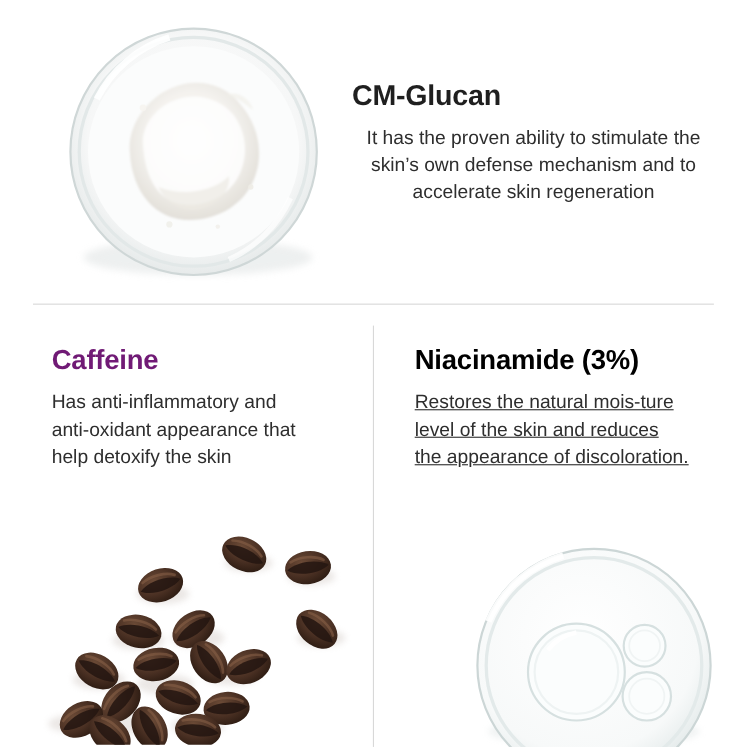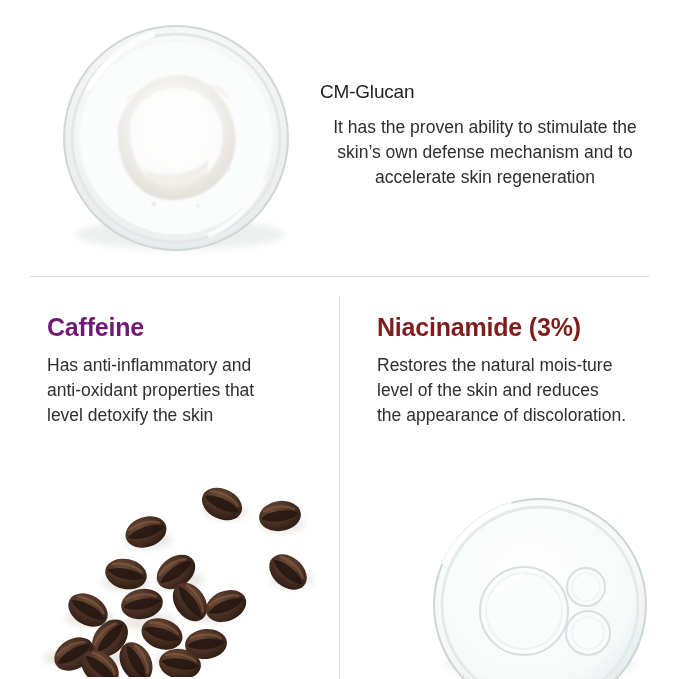--- a/index.html
+++ b/index.html
@@ -36,25 +36,25 @@
     width: 240px;
     height: 240px;
   }
   .top-text {
     position: absolute;
     left: 320px;
     top: 66px;
     width: 330px;
   }
   .heading-top {
-    font-size: 19px;
-    font-weight: normal;
+    font-size: 26px;
+    font-weight: bold;
     letter-spacing: -0.2px;
     color: #1f1f1f;
-    margin: 16px 0 12px 0;
+    margin: 6px 0 12px 0;
     line-height: 1.1;
   }
   .body-top {
     font-size: 17.5px;
     line-height: 1.42;
     color: #2e2e2e;
     margin: 0;
     text-align: center;
   }
 
@@ -119,33 +119,34 @@
     top: 277px;
     width: 339px;
     height: 402px;
   }
   .heading-right {
     position: absolute;
     left: 37px;
     top: 36px;
     font-size: 25px;
     font-weight: bold;
-    color: #7f1d1d;
+    color: #000000;
     letter-spacing: -0.2px;
     margin: 0;
   }
   .body-right {
     position: absolute;
     left: 37px;
     top: 76px;
     width: 250px;
     font-size: 17.5px;
     line-height: 1.42;
     color: #2e2e2e;
     margin: 0;
+    text-decoration: underline;
   }
   .dish-wrap {
     position: absolute;
     left: 80px;
     top: 210px;
     width: 240px;
     height: 200px;
   }
   svg { display: block; }
 </style>
@@ -201,21 +202,21 @@
       <p class="body-top">It has the proven ability to stimulate the skin’s own defense mechanism and to accelerate skin regeneration</p>
     </div>
 
   </div>
 
   <div class="divider-h"></div>
   <div class="divider-v"></div>
 
   <div class="section-bl">
     <h2 class="heading-left">Caffeine</h2>
-    <p class="body-left">Has anti-inflammatory and anti-oxidant properties that level detoxify the skin</p>
+    <p class="body-left">Has anti-inflammatory and anti-oxidant appearance that help detoxify the skin</p>
 
     <div class="coffee-wrap">
       <svg width="290" height="215" viewBox="0 0 290 215" aria-hidden="true">
         <defs>
           <radialGradient id="beanGrad" cx="38%" cy="32%" r="75%">
             <stop offset="0%" stop-color="#6b4a36"></stop>
             <stop offset="55%" stop-color="#4a3023"></stop>
             <stop offset="100%" stop-color="#2c1b12"></stop>
           </radialGradient>
           <filter id="beanShadow" x="-40%" y="-40%" width="180%" height="180%">

